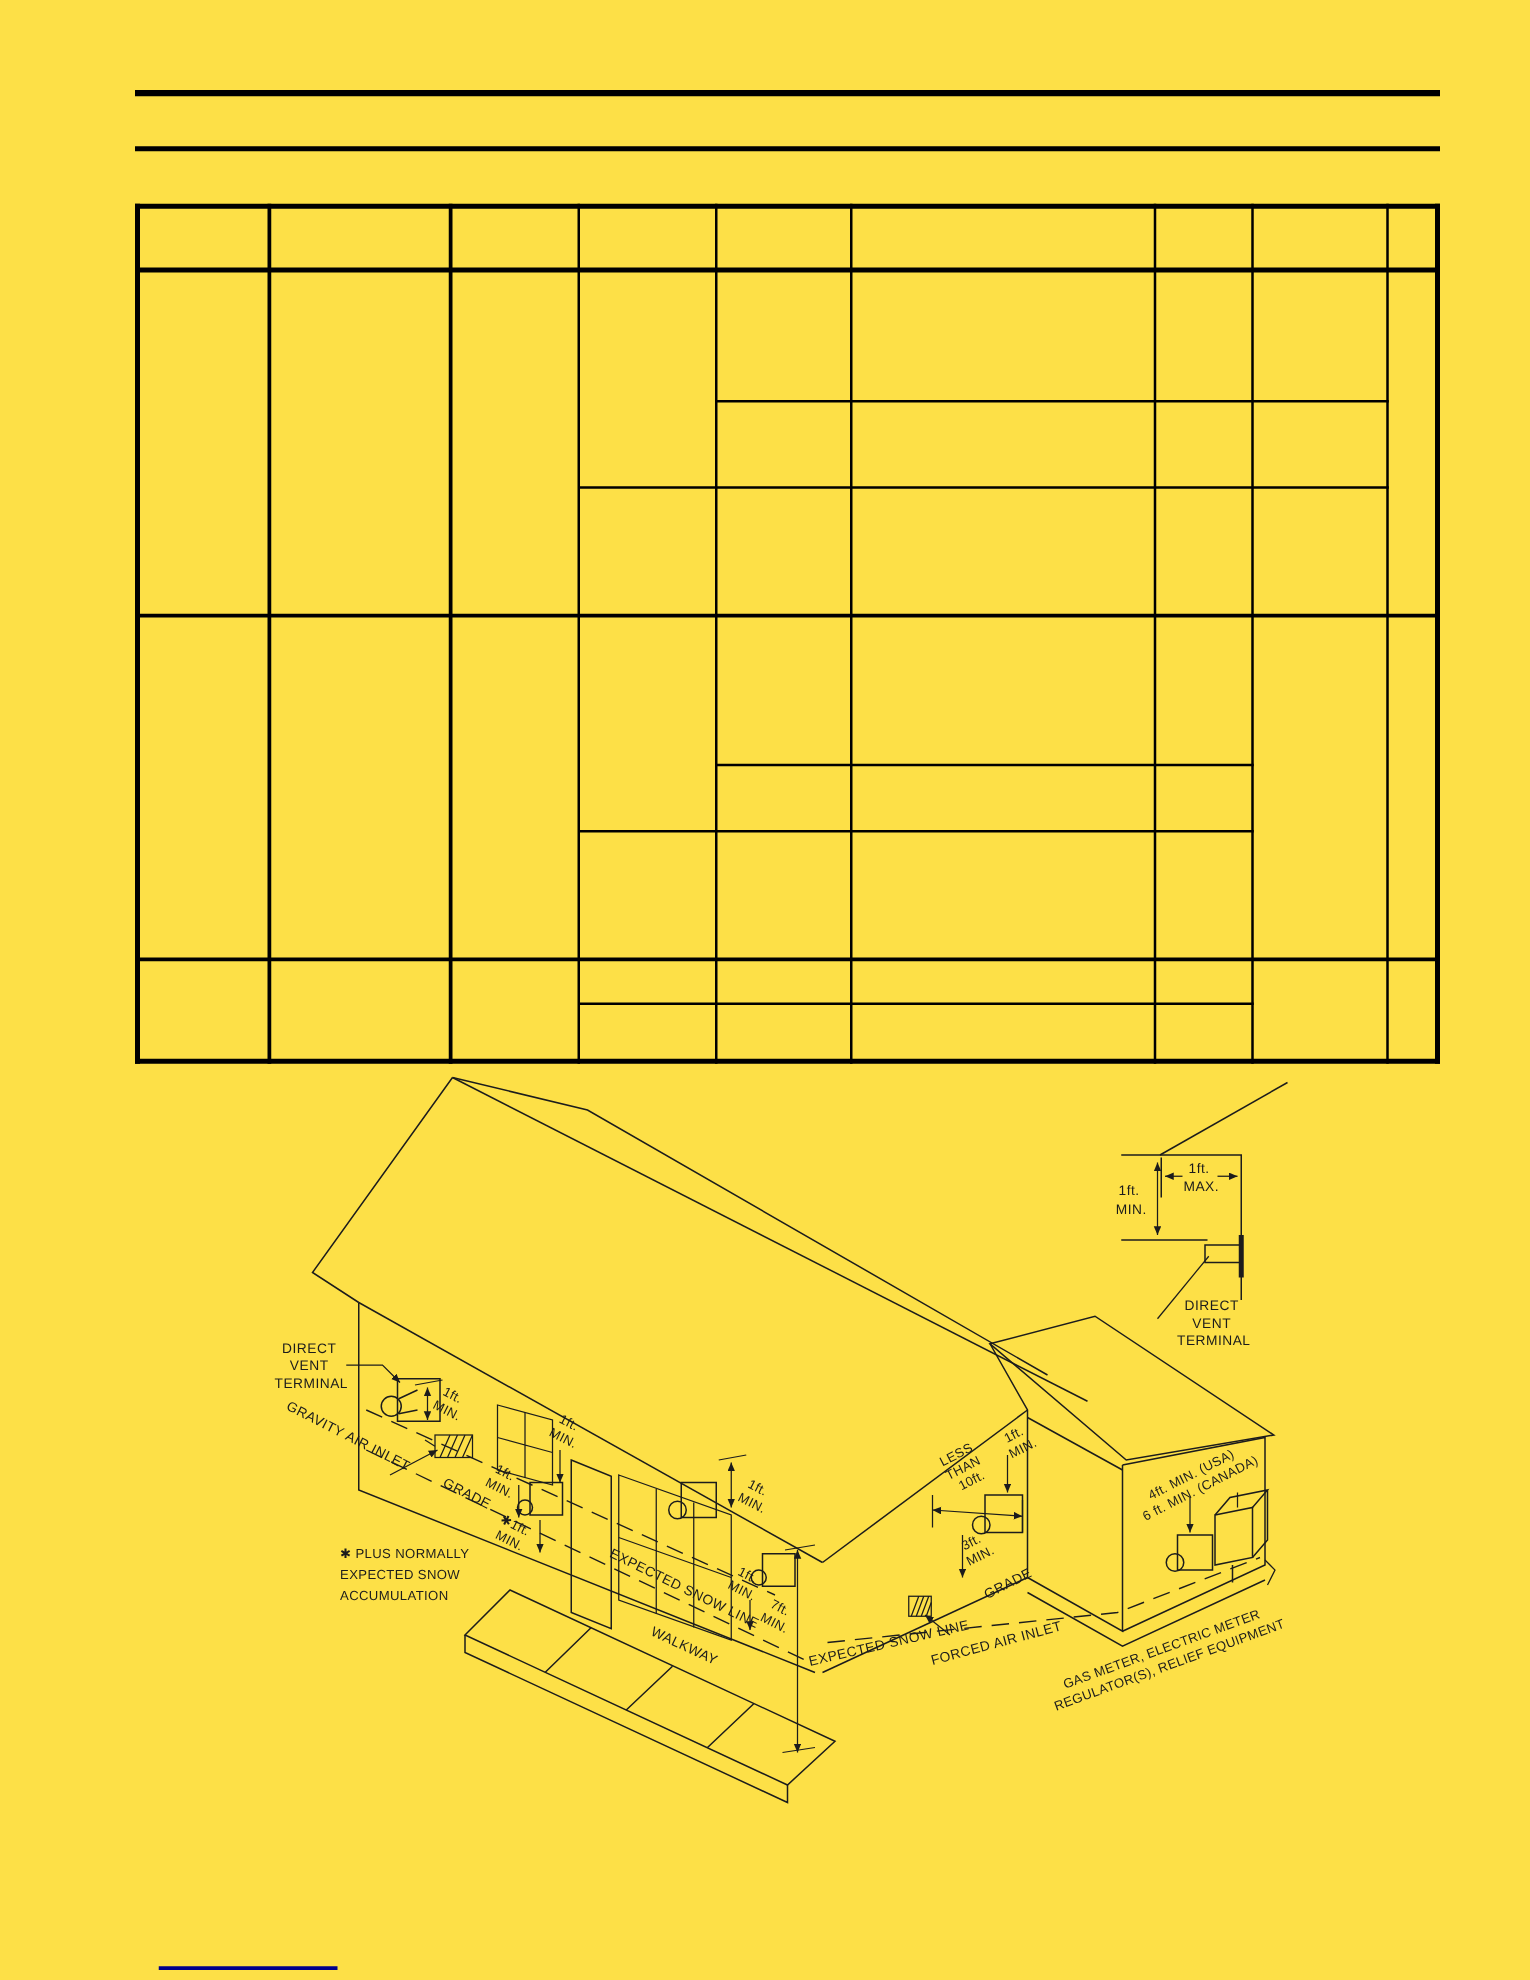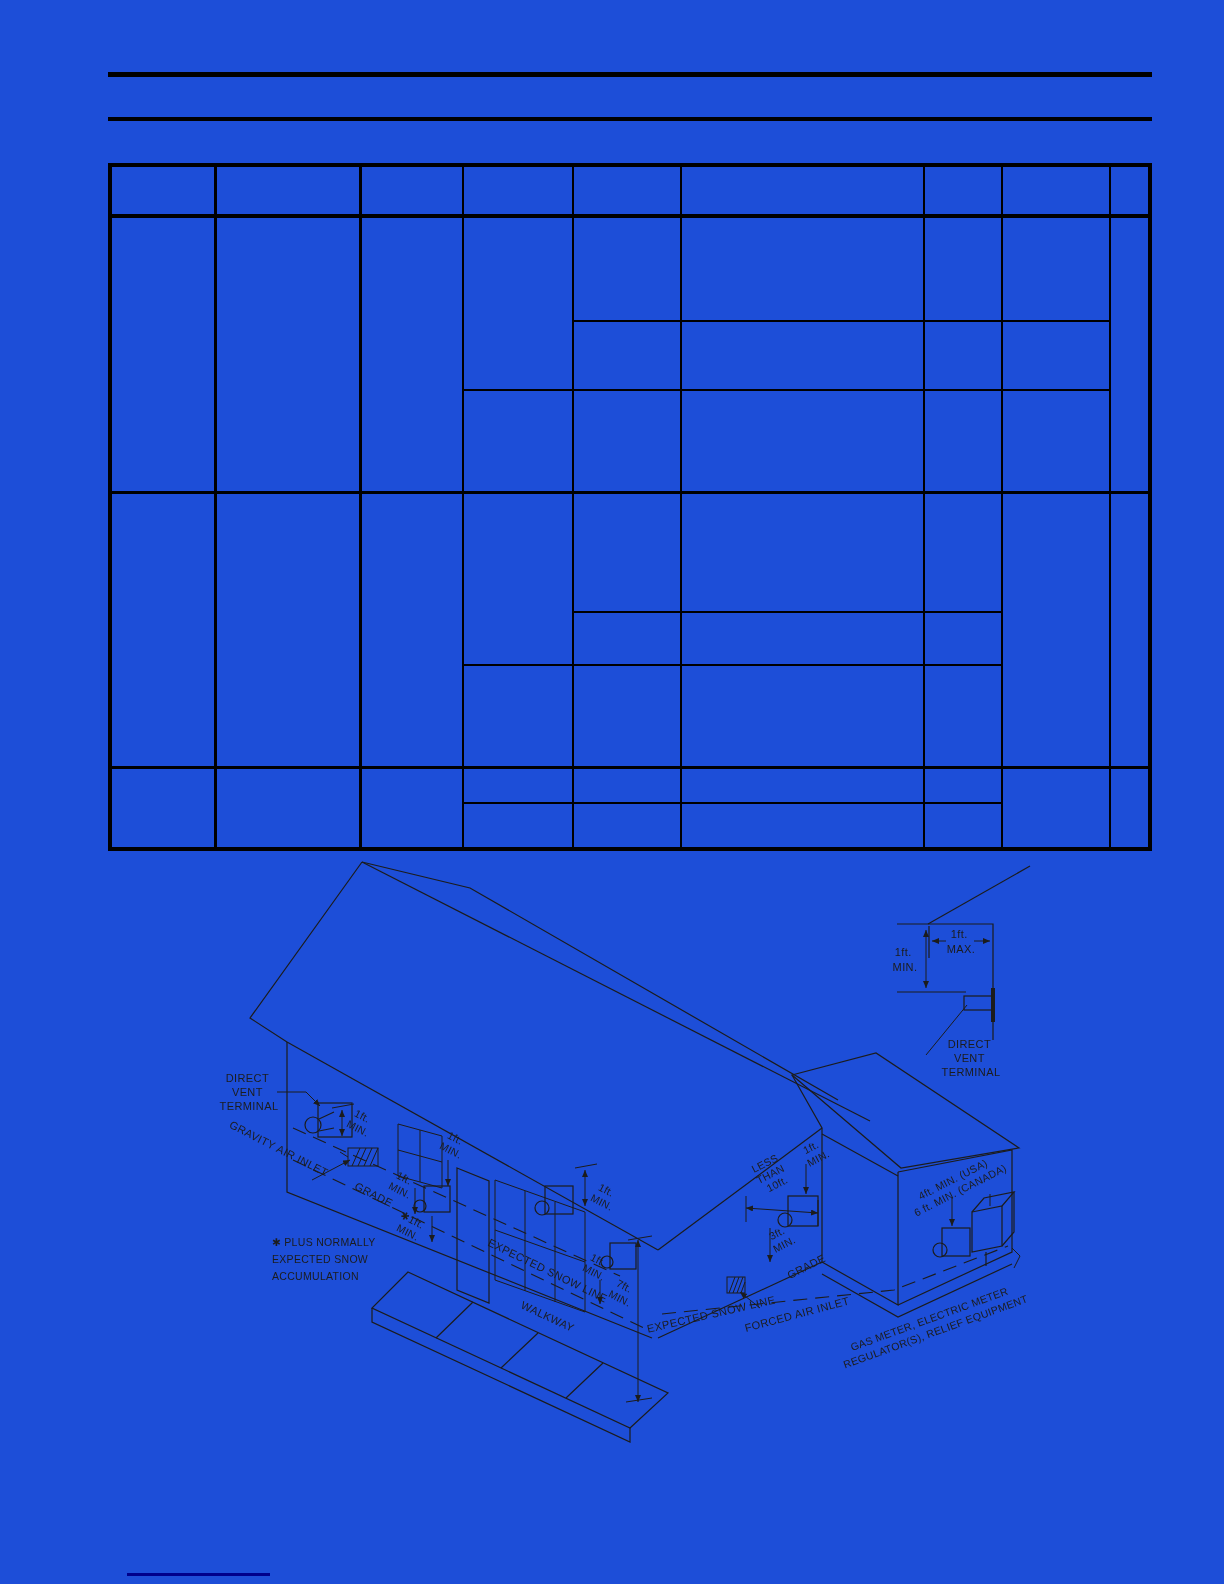--- a/index.html
+++ b/index.html
@@ -1,16 +1,16 @@
 <!DOCTYPE html>
 <html><head>
 <meta charset="utf-8">
 <style>
   html,body{margin:0;padding:0;background:#fff;}
-  .page{position:relative;width:1224px;height:1584px;background:#1d4ed8;overflow:hidden;
+  .page{position:relative;width:1224px;height:1584px;background:#fde047;overflow:hidden;
         font-family:"Liberation Sans", sans-serif;}
   .ln{position:absolute;background:#000;}
   .rule{position:absolute;background:#000;}
   svg text{fill:#1c1c1c;font-family:"Liberation Sans", sans-serif;}
   .lbl{font-size:11px;letter-spacing:.4px;}
   .lbl-sm{font-size:10.5px;letter-spacing:.3px;}
   .stroke{stroke:#1c1c1c;stroke-width:1.2;fill:none;}
   .thin{stroke:#1c1c1c;stroke-width:1;fill:none;}
   .dash{stroke:#1c1c1c;stroke-width:1.1;fill:none;stroke-dasharray:14 8;}
   .hatch{stroke:#1c1c1c;stroke-width:1;}

